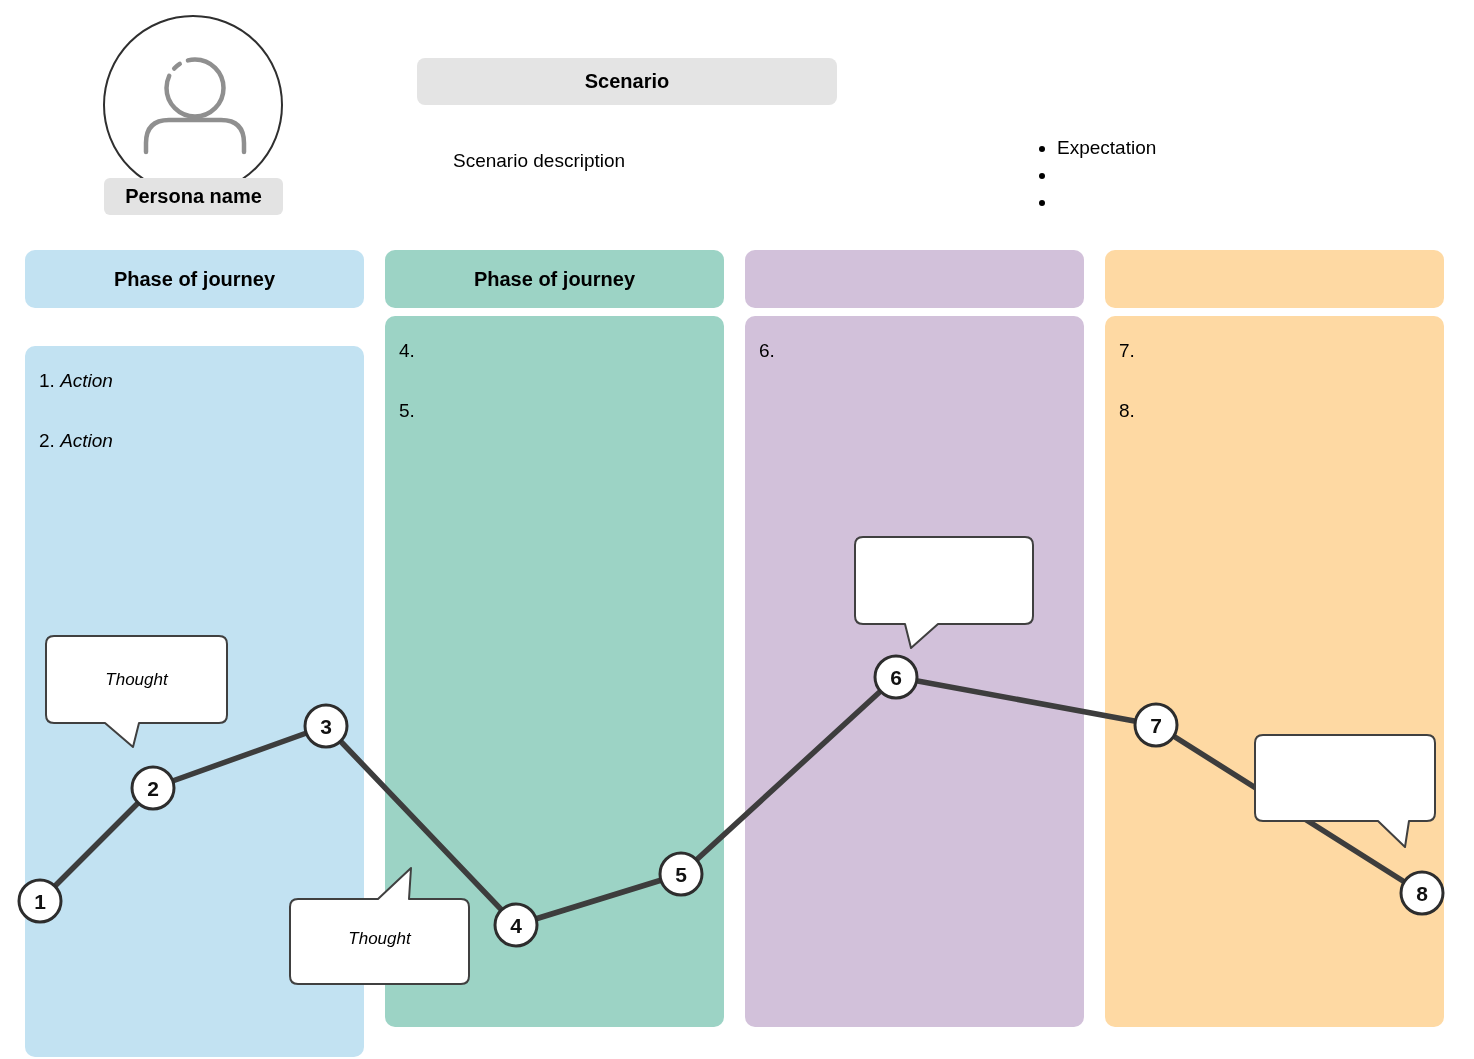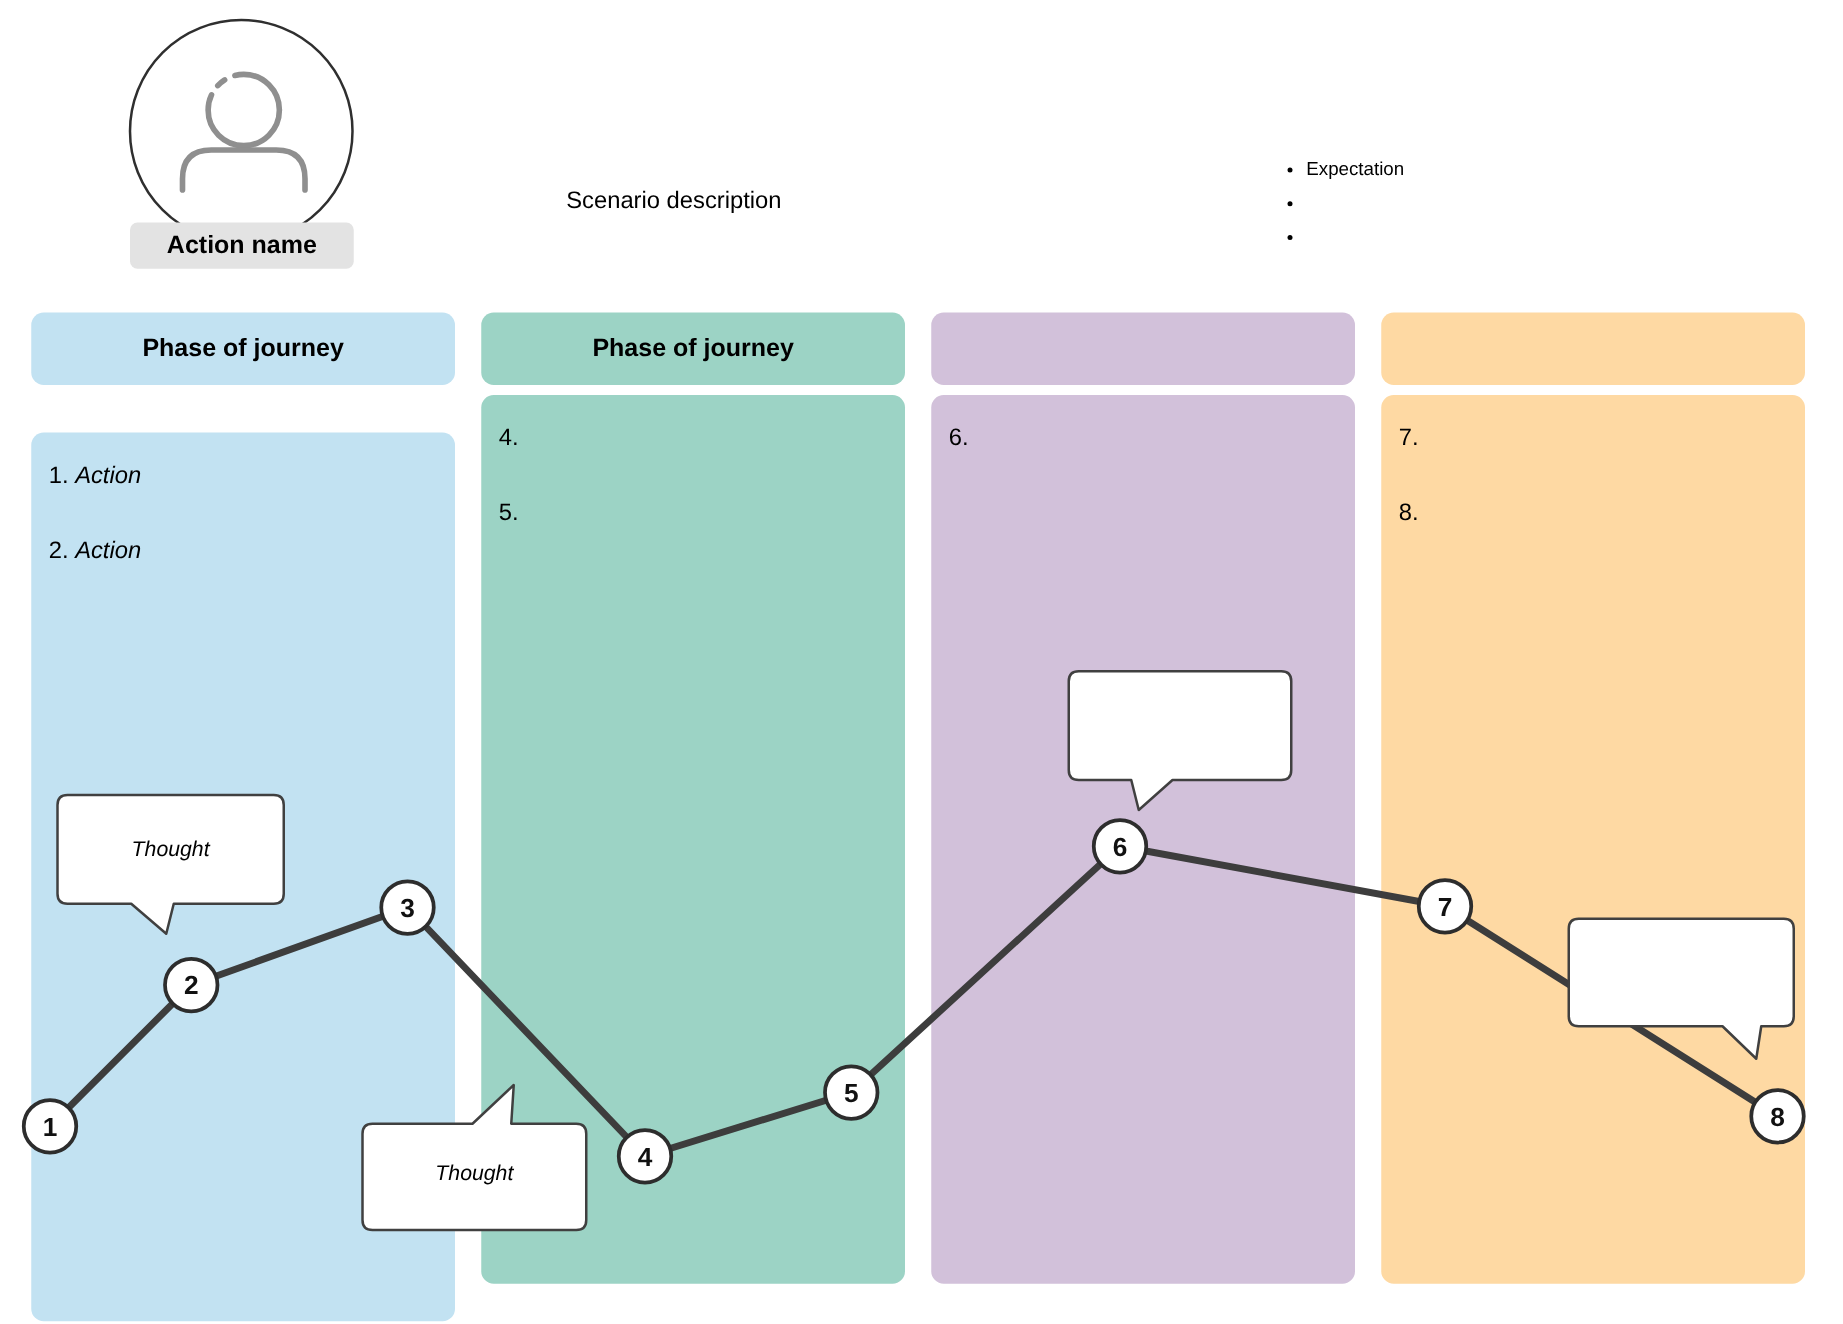--- a/index.html
+++ b/index.html
@@ -23,22 +23,22 @@
   .section-header {
     position:absolute; top:58px; width:420px; height:47px;
     background:var(--header-bg); border-radius:8px;
     display:flex; align-items:center; justify-content:center;
     font-weight:bold; font-size:20px;
   }
   .scenario-header { left:417px; }
   .expectations-header { left:906px; }
   .scenario-desc { position:absolute; left:453px; top:150px; font-size:19px; }
   .expectations-list {
-    position:absolute; left:1005px; top:122px; margin:0; padding-left:40px;
-    font-size:15px; line-height:27px; list-style:disc;
+    position:absolute; left:1005px; top:122px; margin:12px; padding-left:40px;
+    font-size:19px; line-height:27px; list-style:disc;
   }
   .expectations-list li { min-height:27px; }
   
   .col-header {
     position:absolute; top:238px; height:58px; border-radius:10px;
     display:flex; align-items:center; justify-content:center;
     font-weight:bold; font-size:20px;margin-top:12px;
   }
   .col-body {
     position:absolute; top:316px; height:711px; border-radius:10px;
@@ -57,22 +57,23 @@
 <body>
 
 <div class="canvas">
 
   <div class="avatar">
     <svg width="176" height="176" viewBox="0 0 176 176">
       <circle cx="90" cy="71" r="28.5" fill="none" stroke="#8f8f8f" stroke-width="4.5" pathLength="100" stroke-dasharray="57 5 4 5 29" stroke-linecap="round"></circle>
       <path d="M 41,135 V 126 Q 41,103 64,103 H 116 Q 139,103 139,126 V 135" fill="none" stroke="#8f8f8f" stroke-width="4.5" stroke-linecap="round"></path>
     </svg>
   </div>
-  <div class="persona-chip">Action name</div>
+  <div class="persona-chip">Persona name</div>
 
+  <div class="section-header scenario-header">Scenario</div>
   <div class="scenario-desc">Scenario description</div>
 
   <ul class="expectations-list">
       <li>Expectation</li>
       <li></li>
       <li></li>
     </ul>
 
   <div id="columns">
       <div class="col-header" style="left: 25px; width: 339px; background: rgb(194, 226, 242);">Phase of journey</div>

